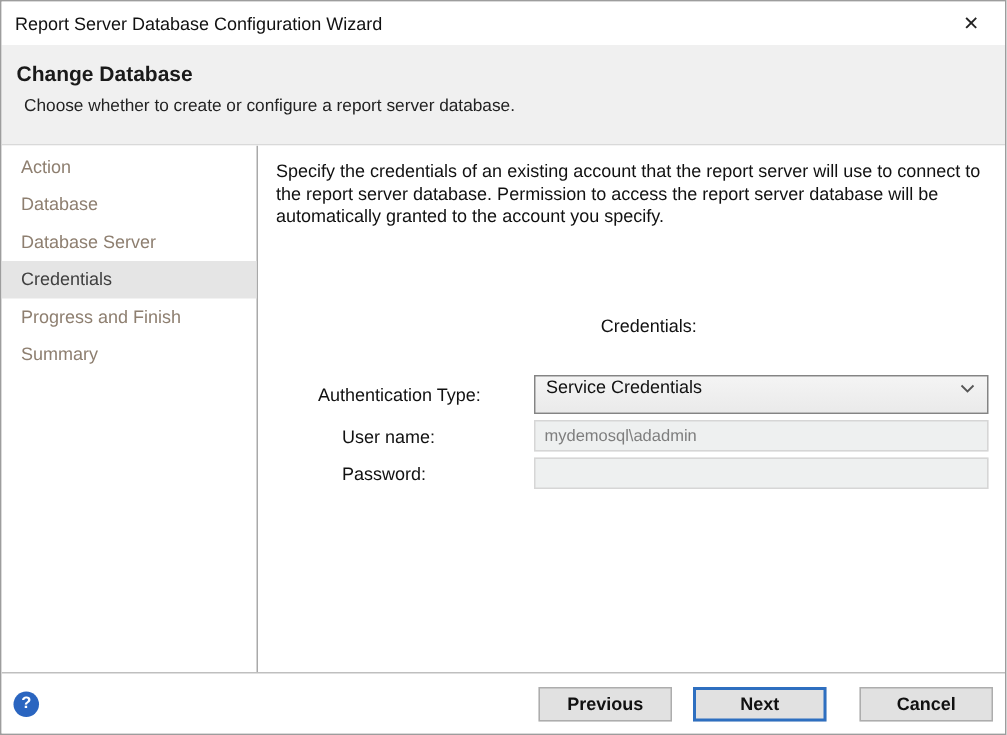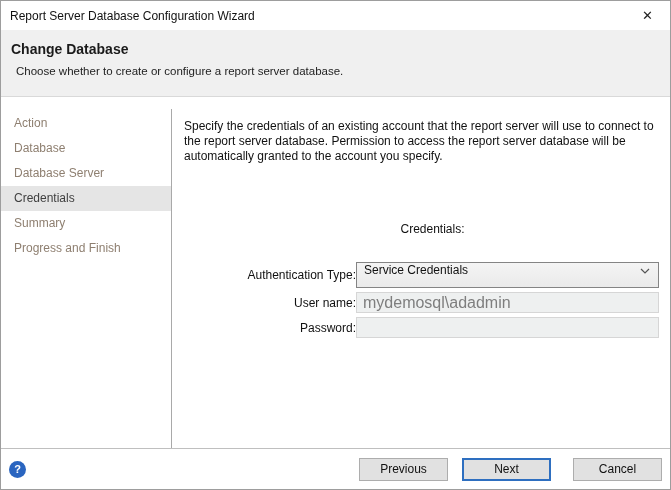--- a/index.html
+++ b/index.html
@@ -46,21 +46,20 @@
   }
   .header-subtitle {
     margin-top: 8px; margin-left: 5px;
     font-size: 11.5px; color: #222222;
   }
 
   
   .body {
     flex: 1 1 auto;
     display: flex;
-    padding-top: 12px;
     background: #ffffff;
     overflow: hidden;
   }
   .sidebar {
     width: 171px; flex: 0 0 171px;
     border-right: 1px solid #a9a9a9;
     padding-top: 2px;
   }
   .nav-item {
     height: 25px; line-height: 25px;
@@ -94,41 +93,40 @@
     margin-top: 26px;
     display: grid;
     grid-template-columns: 172px 1fr;
     row-gap: 4px;
     align-items: center;
   }
   .form-label {
     font-size: 12px; color: #111111;
     padding-left: 28px;
     white-space: nowrap;
-    text-align: right;
   }
   .form-label.indented { padding-left: 44px; }
 
   .dropdown {
     height: 26px;
     border: 1px solid #848484;
     background: linear-gradient(#f4f4f4, #eaeaea);
     display: flex; align-items: flex-start; justify-content: space-between;
     padding: 0 8px 0 7px;
     font-size: 12px; color: #111111;
     cursor: pointer;
   }
   .textfield {
     width: 100%;
     height: 21px;
     border: 1px solid #d6d6d6;
     background: #eef0f0;
     color: #7e7e7e;
     font-family: "Liberation Sans", sans-serif;
-    font-size: 16px;
+    font-size: 11px;
     padding: 0 6px;
   }
 
   
   .footer {
     flex: 0 0 41px; height: 41px;
     border-top: 1px solid #bfbfbf;
     display: flex; align-items: center;
     padding: 0 8px 0 8px;
     background: #ffffff;
@@ -143,20 +141,21 @@
     cursor: pointer;
   }
   .buttons { margin-left: auto; display: flex; align-items: center; }
   .btn {
     width: 89px; height: 23px;
     background: #e1e1e1;
     border: 1px solid #adadad;
     font-family: "Liberation Sans", sans-serif;
     font-size: 12px; color: #111111;
     cursor: pointer;
+    font-weight: bold;
   }
   .btn.primary {
     border: 2px solid #2e6fc0;
     width: 89px;
   }
   .gap-sm { width: 14px; }
   .gap-lg { width: 22px; }
 </style>
 </head>
 <body>
@@ -173,22 +172,22 @@
     <div class="header-subtitle">Choose whether to create or configure a report server database.</div>
   </div>
 
   <div class="body">
 
     <div class="sidebar">
       <div class="nav-item">Action</div>
       <div class="nav-item">Database</div>
       <div class="nav-item">Database Server</div>
       <div class="nav-item selected">Credentials</div>
+      <div class="nav-item">Progress and Finish</div>
       <div class="nav-item">Summary</div>
-      <div class="nav-item">Progress and Finish</div>
     </div>
 
     <div class="content">
       <div class="description">Specify the credentials of an existing account that the report server will use to connect to the report server database.  Permission to access the report server database will be automatically granted to the account you specify.</div>
 
       <div class="section-label">Credentials:</div>
 
       <div class="form">
 
         <div class="form-label">Authentication Type:</div>

